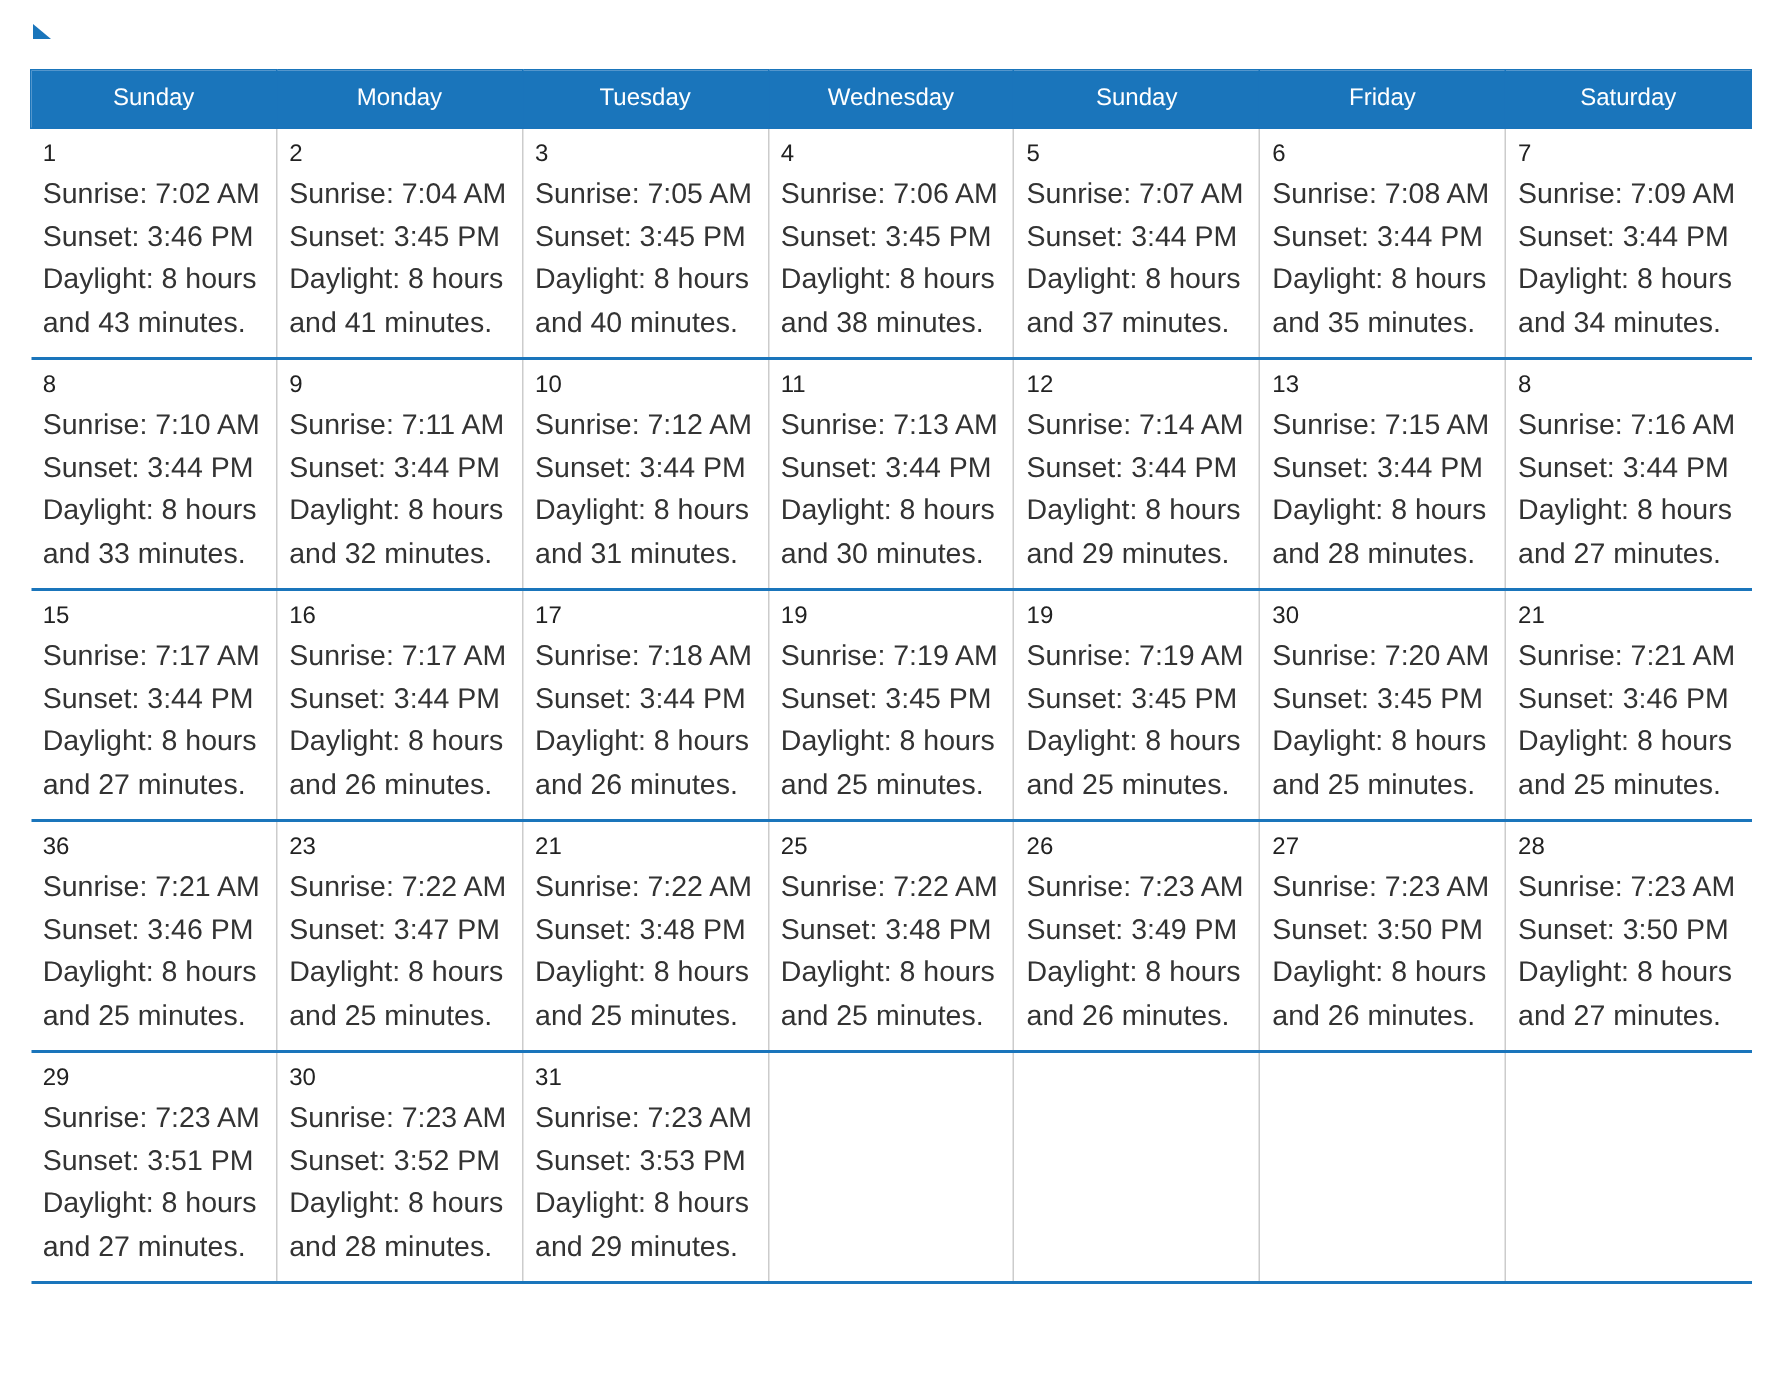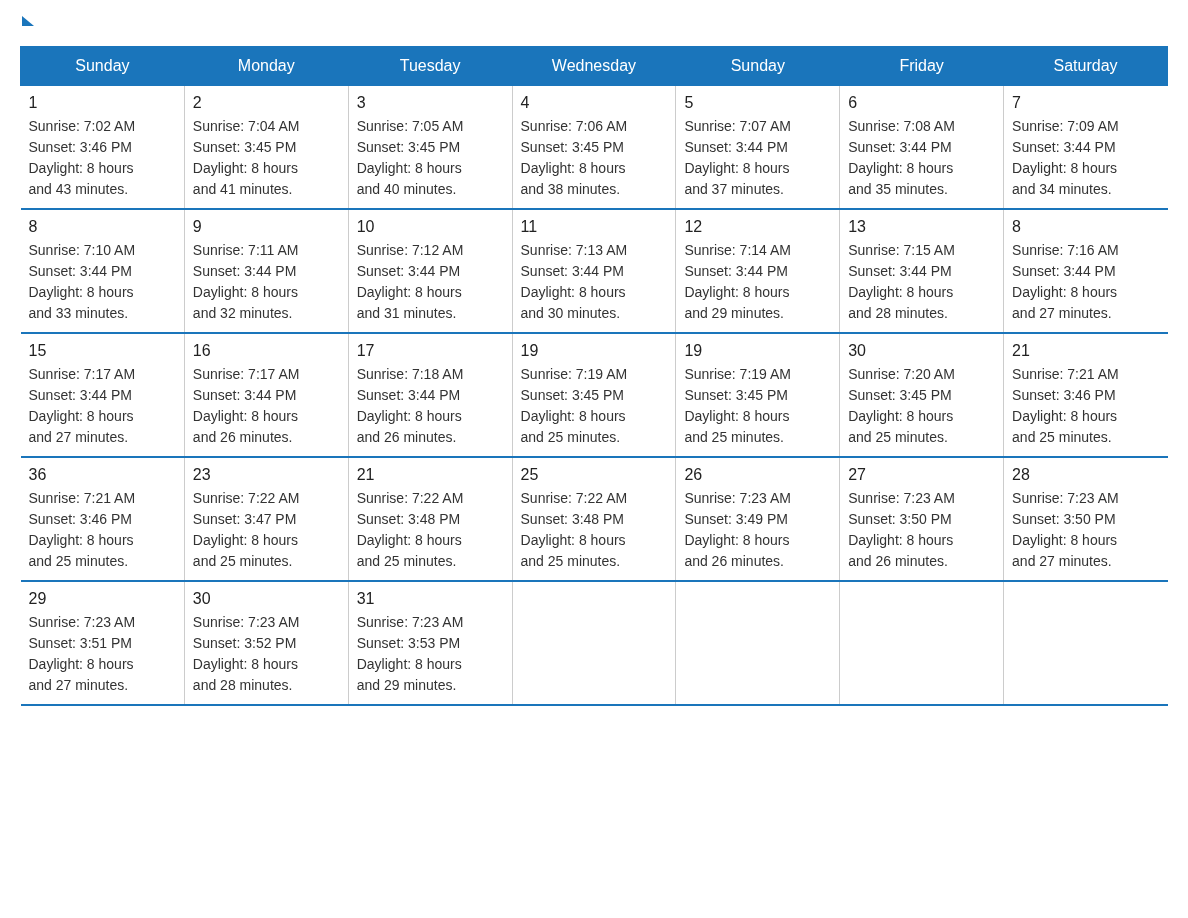--- a/index.html
+++ b/index.html
@@ -91,21 +91,21 @@
     .calendar tbody td:last-child {
       border-right: none;
     }
     .day-number {
       font-size: 16px;
       font-weight: normal;
       color: #222;
       margin-bottom: 4px;
     }
     .day-info {
-      font-size: 14px;
+      font-size: 19px;
       color: #333;
       line-height: 1.5;
     }
     .empty-cell {
       background: #fff;
     }
   </style>
 </head>
 <body>
 

